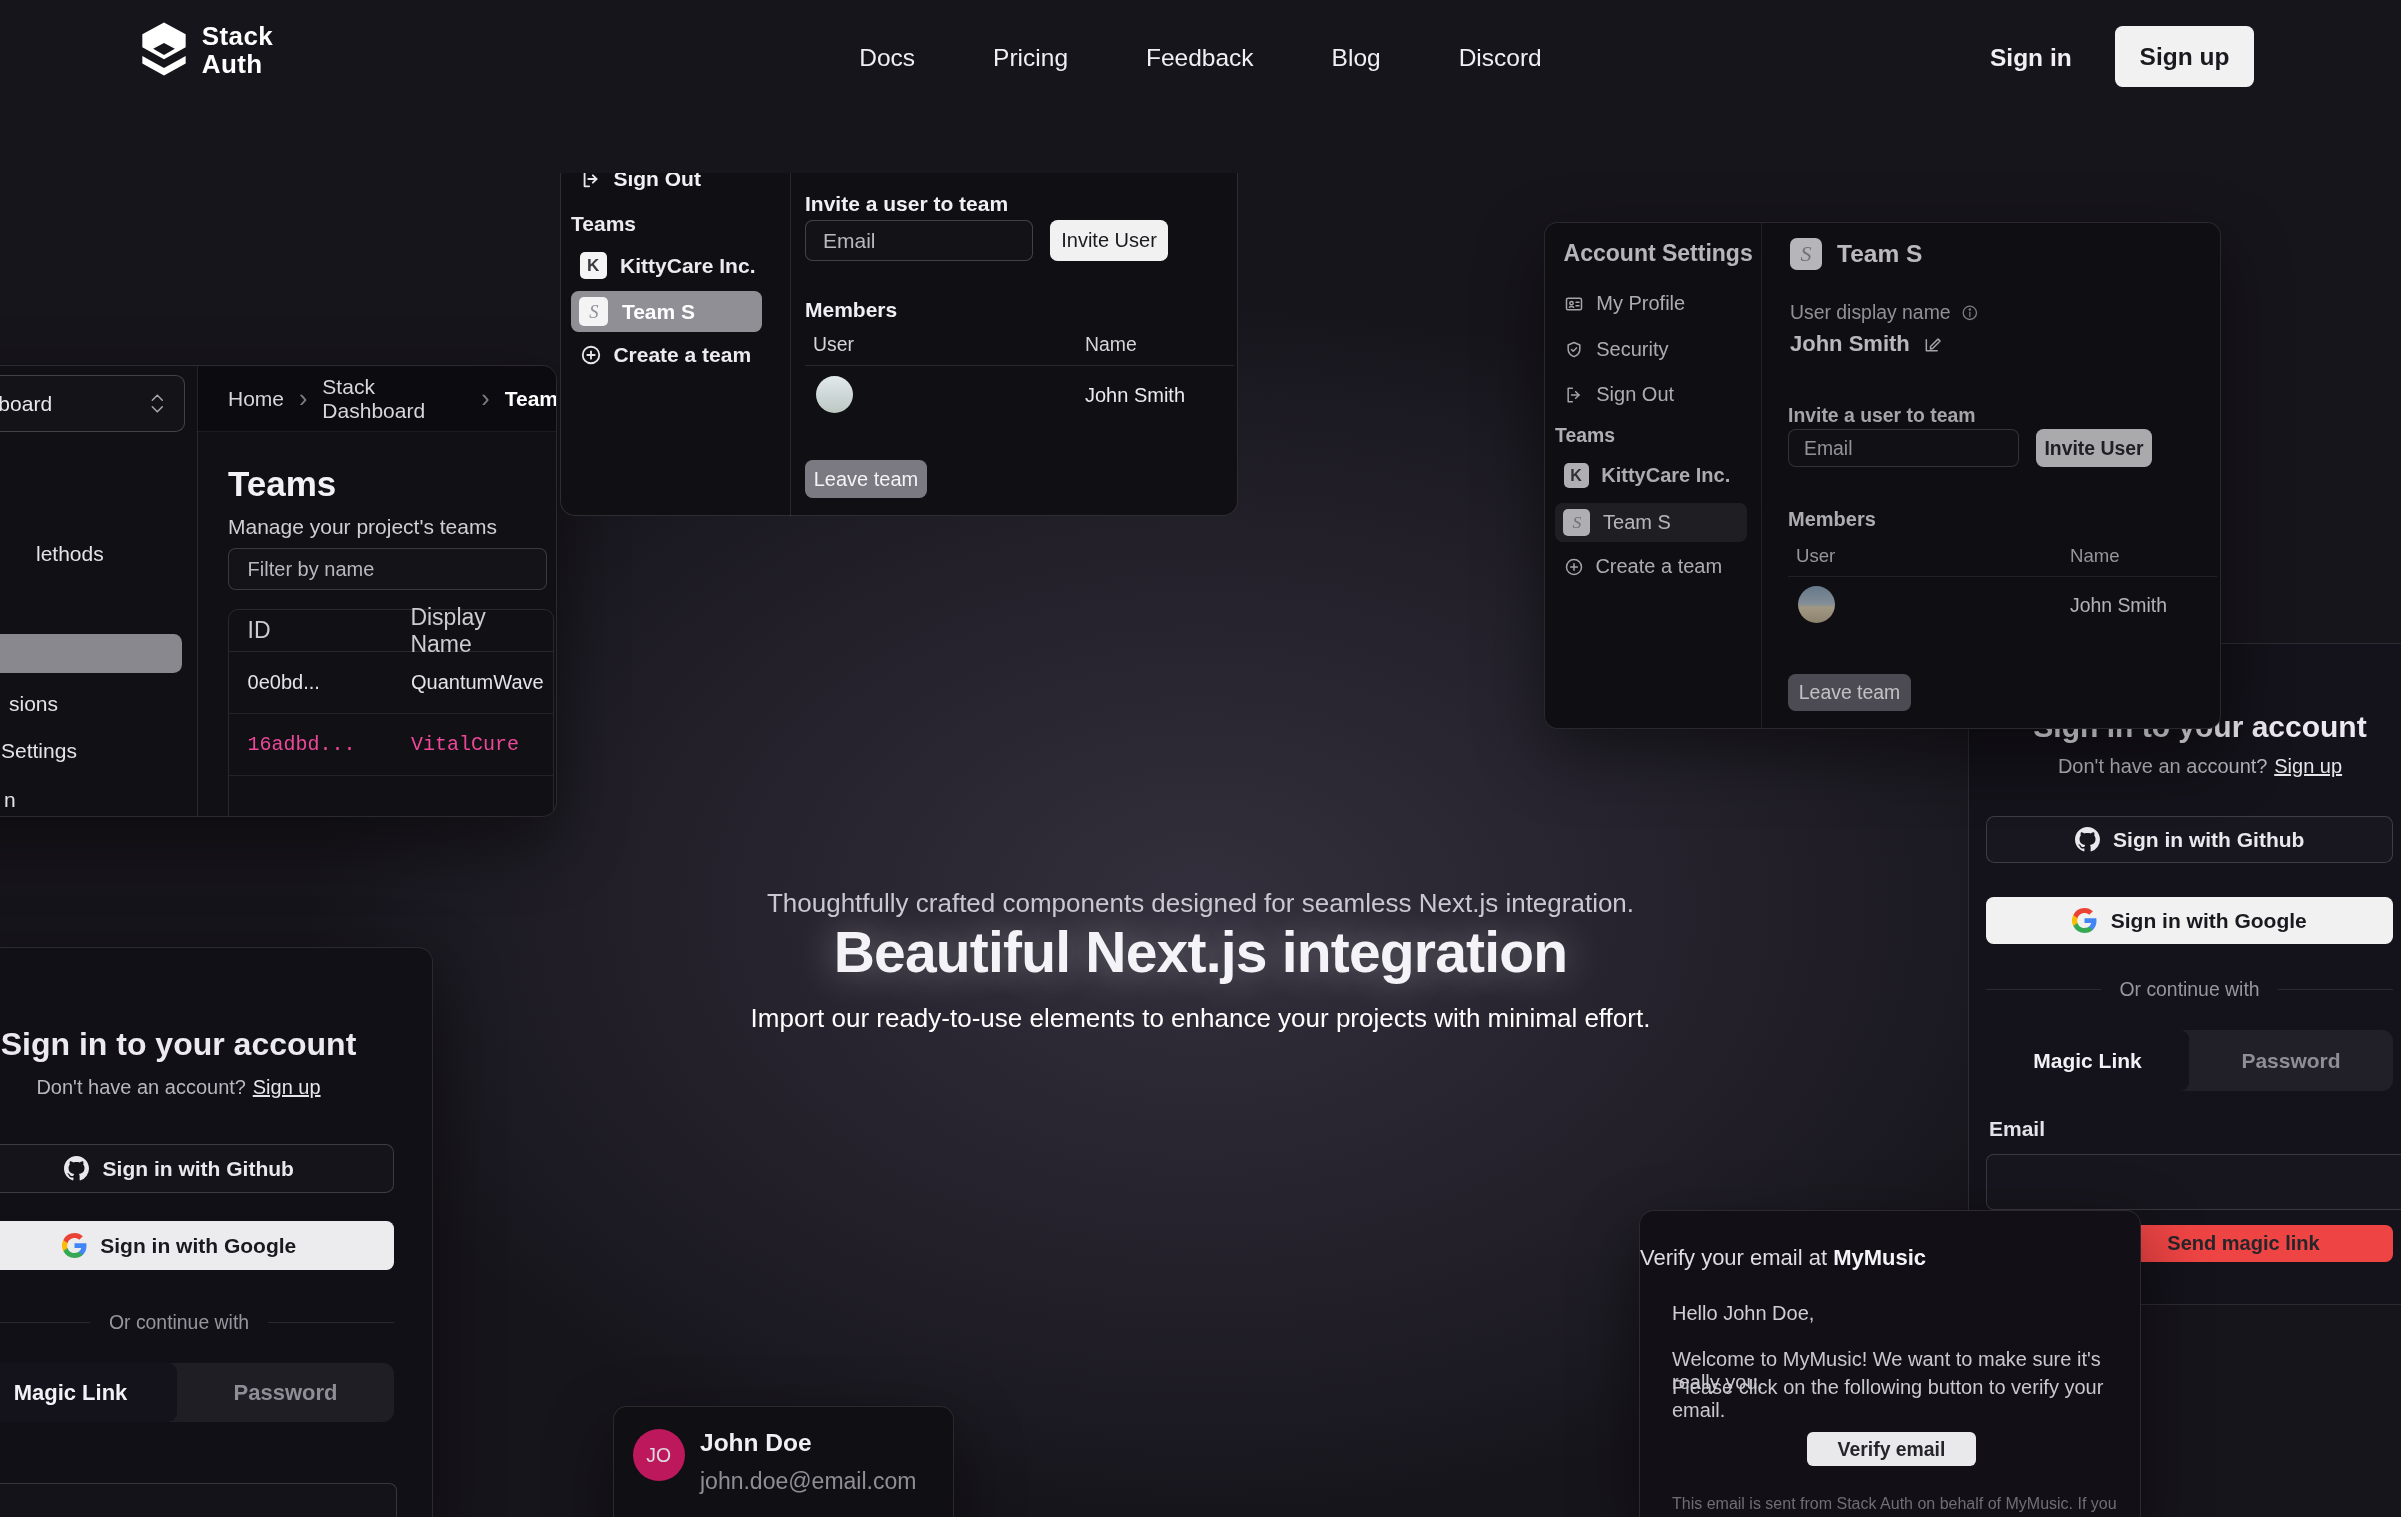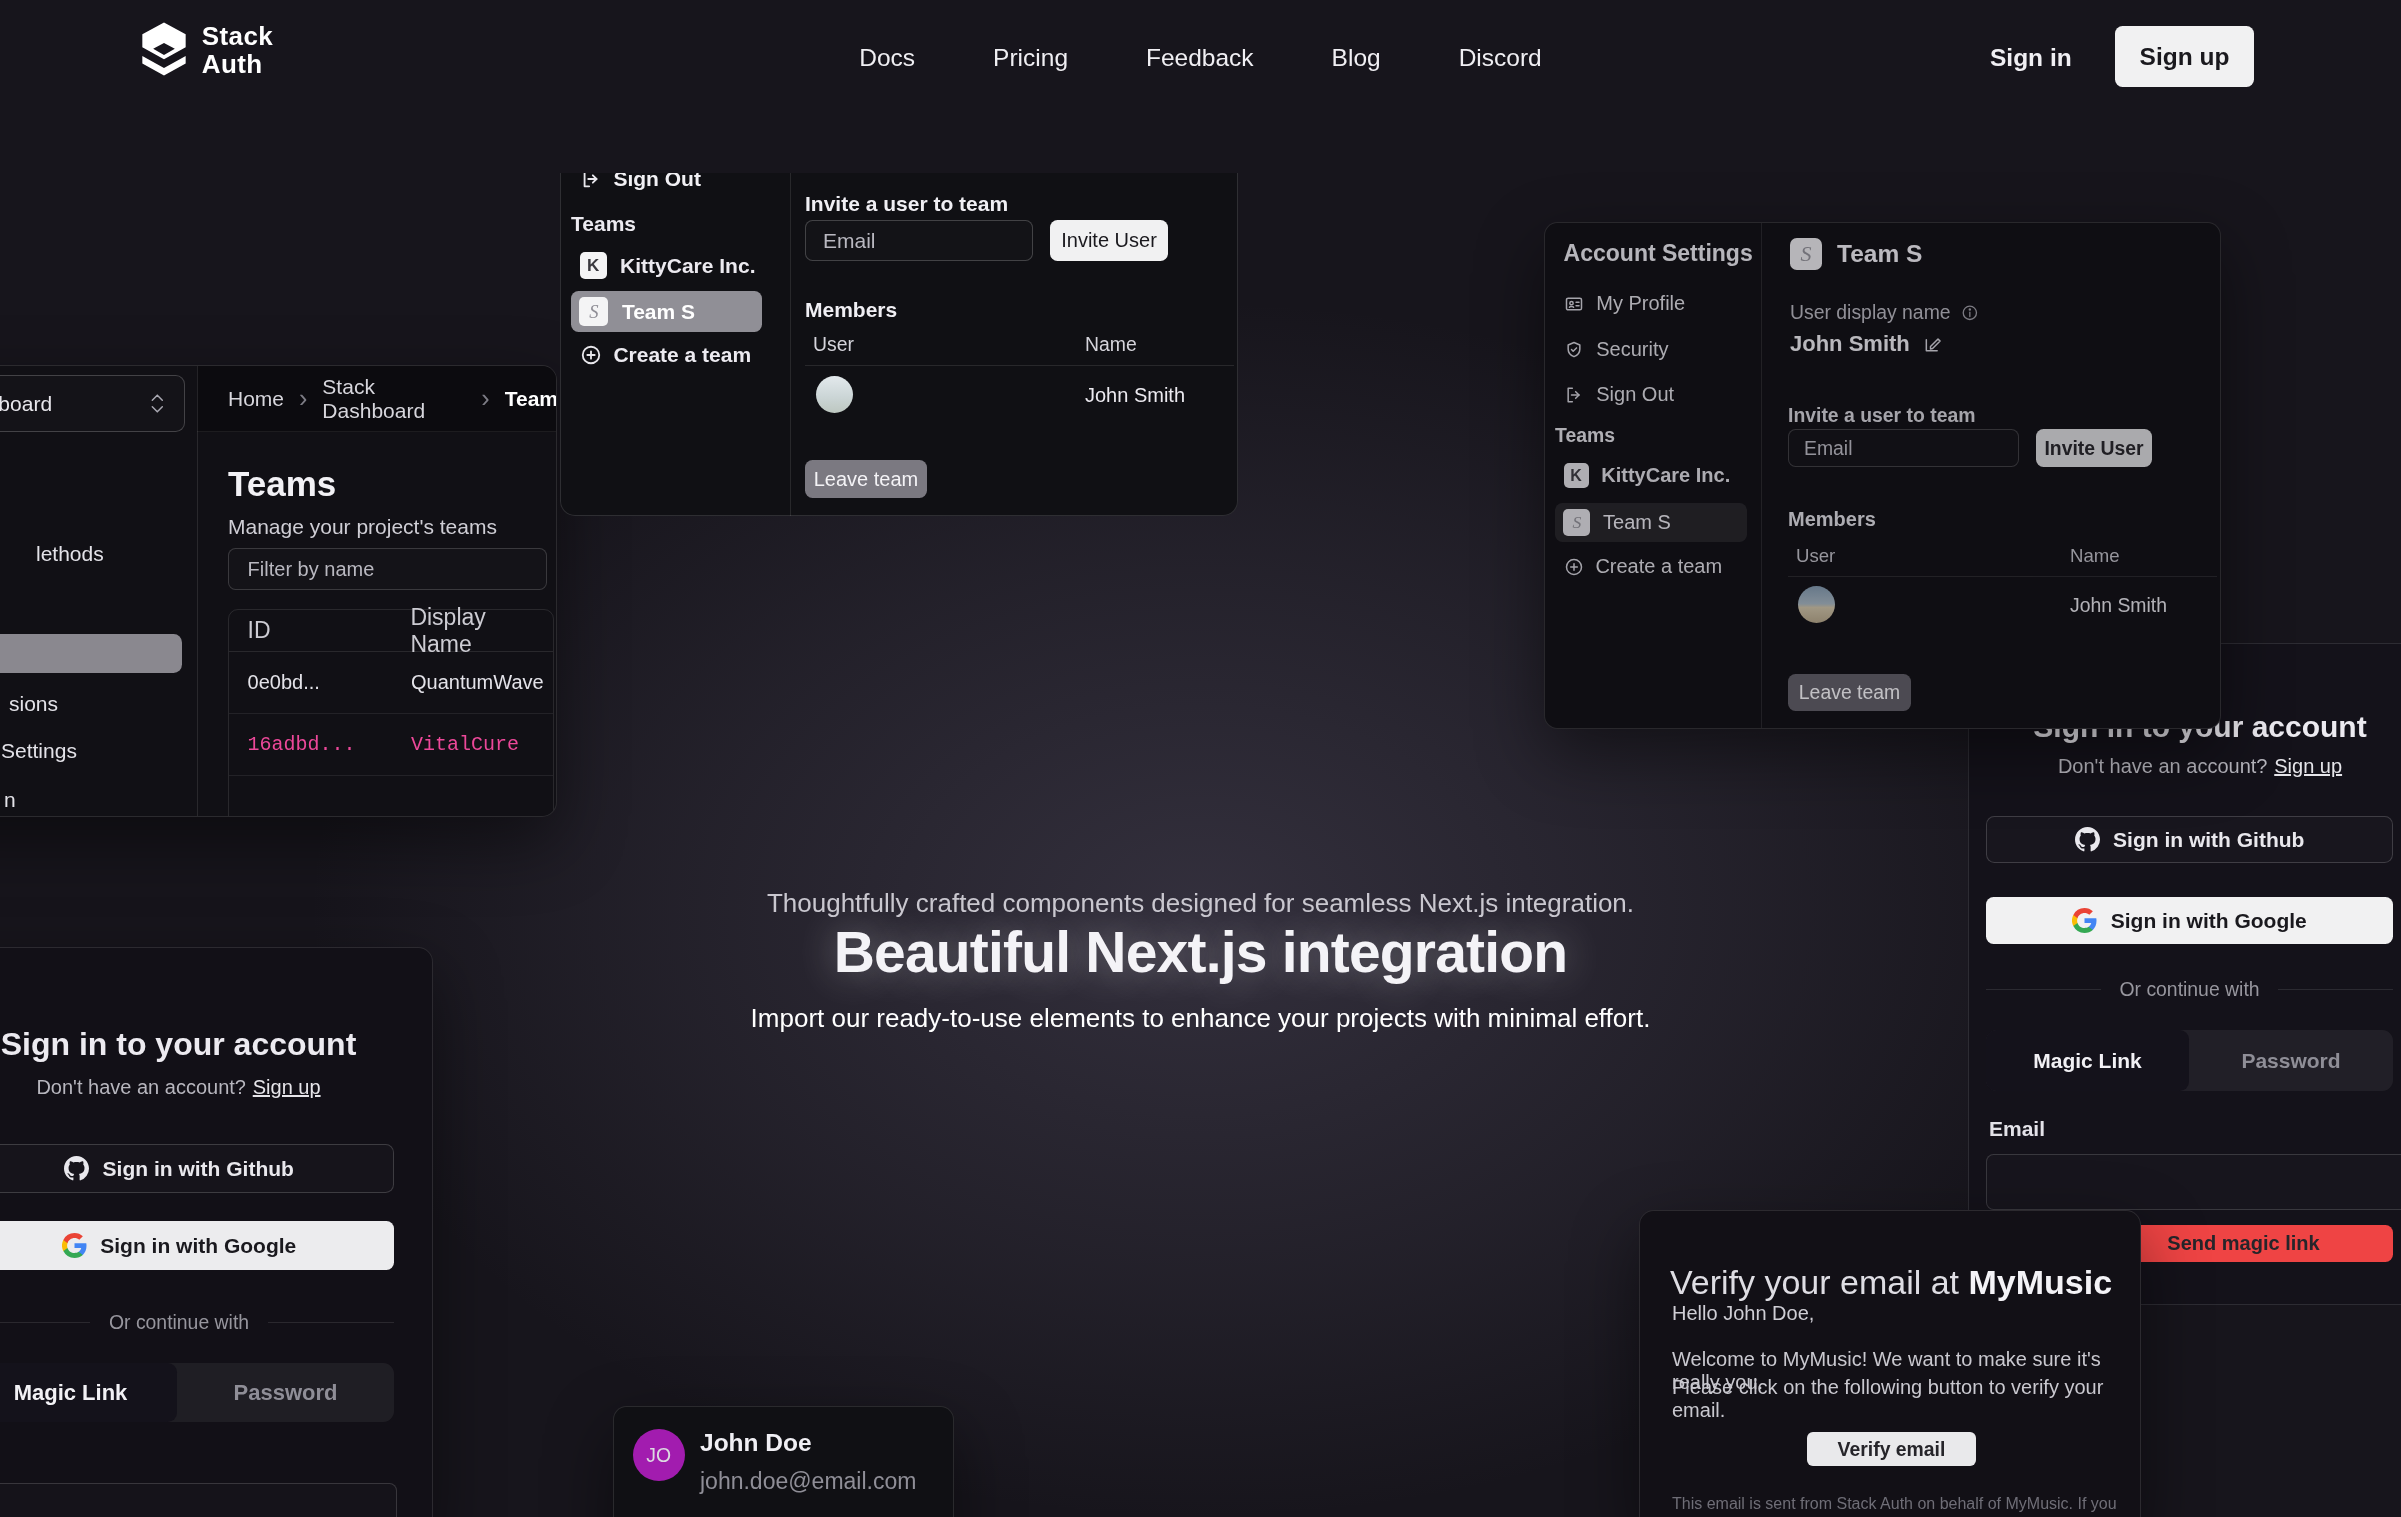--- a/index.html
+++ b/index.html
@@ -416,29 +416,29 @@
       </span>
       <span class="off" style="flex:1;font-size:22px;cursor:pointer;">
         <span>Password</span>
       </span>
     </div>
 
     <input class="inputbox" style="position: absolute; left: 52px; top: 535px; width: 422px; height: 51px; font-size: 21px; padding: 0px 18.6px; border-width: 0.8px; border-color: rgba(255, 255, 255, 0.15);">
   </div>
 
   <div class="card" style="left:613px;top:1406px;width:341px;height:169px;background:#101014;border-radius:13.5px;">
-    <div style="position:absolute;left:18.6px;top:22px;width:52px;height:52px;border-radius:50%;background:#a21caf;display:flex;align-items:center;justify-content:center;">
+    <div style="position:absolute;left:18.6px;top:22px;width:52px;height:52px;border-radius:50%;background:#be185d;display:flex;align-items:center;justify-content:center;">
       <span style="font-size:19.4px;color:#dcdbe1;font-weight:500;">JO</span>
     </div>
     <div style="position:absolute;left:86px;top:22px;font-size:24.5px;font-weight:700;color:#f0eff4;">John Doe</div>
     <div style="position:absolute;left:86px;top:61px;font-size:23px;color:#8f8e97;">john.doe@email.com</div>
   </div>
 
   <div class="card" style="left:1639px;top:1210px;width:502px;height:321px;background:#121016;">
-    <div style="position:absolute;left:0;top:52px;width:502px;text-align:center;font-size:34px;color:#dedde3;">
+    <div style="position:absolute;left:0;top:34px;width:502px;text-align:left;font-size:22px;color:#dedde3;">
       <span>Verify your email at </span><span style="font-weight:700;color:#f4f3f7;">MyMusic</span>
     </div>
     <div style="position:absolute;left:32px;top:91px;font-size:20px;color:#cfced5;">Hello  John Doe,</div>
     <div style="position:absolute;left:32px;top:137px;font-size:20px;color:#c9c8cf;">Welcome to MyMusic! We want to make sure it's really you.</div>
     <div style="position:absolute;left:32px;top:165px;font-size:20px;color:#c9c8cf;">Please click on the following button to verify your email.</div>
     <div class="btn-ltgray" style="position:absolute;left:167px;top:221px;width:169px;height:34px;font-size:19.4px;background:#e9e9eb;border-radius:5.9px;cursor:pointer;">
       <span>Verify email</span>
     </div>
     <div style="position:absolute;left:32px;top:284px;font-size:16px;color:#6f6e77;">This email is sent from Stack Auth on behalf of MyMusic. If you</div>
   </div>

